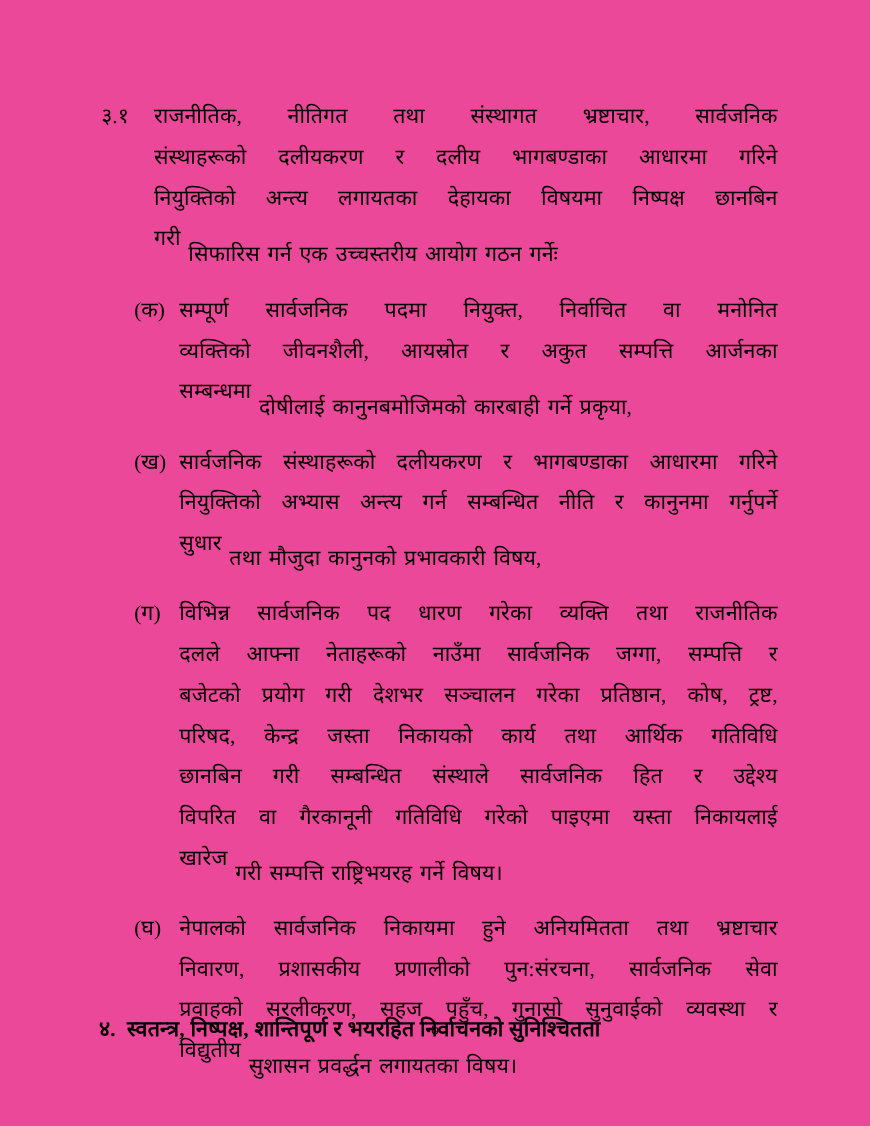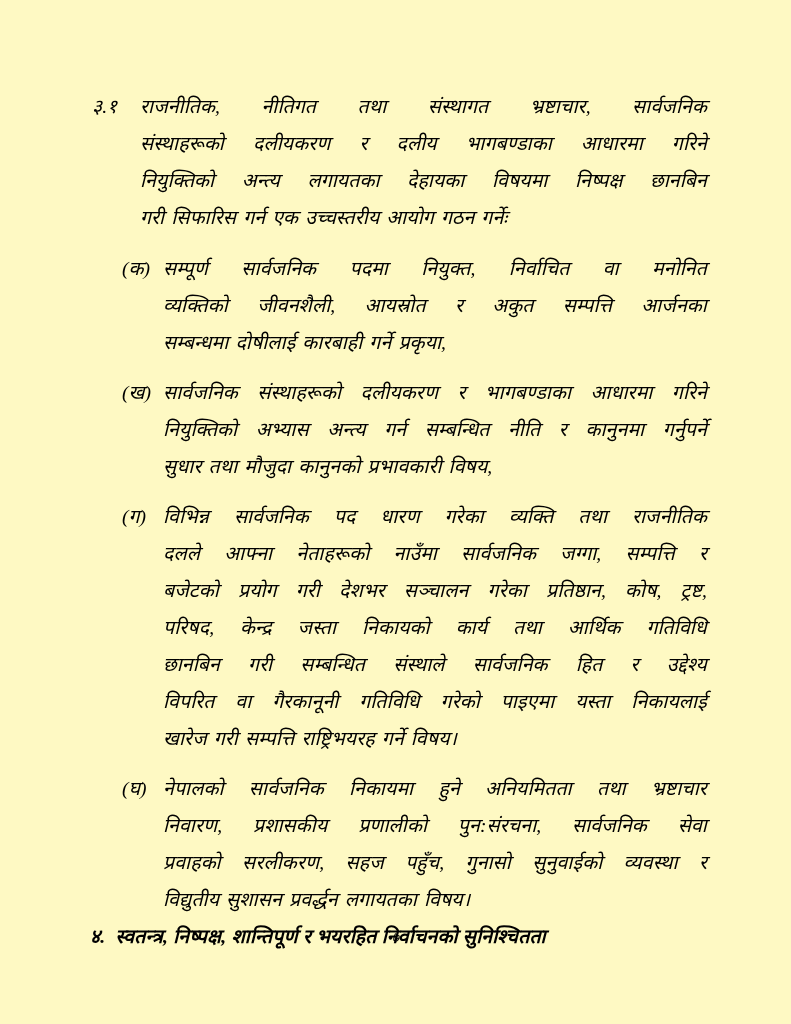--- a/index.html
+++ b/index.html
@@ -15,22 +15,21 @@
     font-family: "Liberation Serif", "DejaVu Serif", serif;
     color: #000000;
   }
 
   .page {
     position: absolute;
     left: 0;
     top: 0;
     width: 791px;
     height: 1024px;
-    background: #fef9c3;
-    font-style: italic;
+    background: #ec4899;
   }
 
   .content {
     position: absolute;
     left: 92px;
     top: 88px;
     width: 615px;
   }
 
   
@@ -77,20 +76,21 @@
     white-space: nowrap;
     display: flex;
     justify-content: space-between;
     letter-spacing: 0.1px;
   }
   .line.last {
     justify-content: flex-start;
   }
   .line.last .w + .w {
     margin-left: 7px;
+    margin-top: 14px;
   }
   .line .w {
     display: inline-block;
   }
 
   
   .section-heading {
     position: absolute;
     left: 90px;
     top: 922px;
@@ -182,20 +182,21 @@
               <span class="w">जीवनशैली,</span>
               <span class="w">आयस्रोत</span>
               <span class="w">र</span>
               <span class="w">अकुत</span>
               <span class="w">सम्पत्ति</span>
               <span class="w">आर्जनका</span>
             </div>
             <div class="line last">
               <span class="w">सम्बन्धमा</span>
               <span class="w">दोषीलाई</span>
+              <span class="w">कानुनबमोजिमको</span>
               <span class="w">कारबाही</span>
               <span class="w">गर्ने</span>
               <span class="w">प्रकृया,</span>
             </div>
           </div>
         </div>
         <div class="sub">
           <div class="sub-marker">(ख)</div>
           <div class="sub-body">
             <div class="line">

